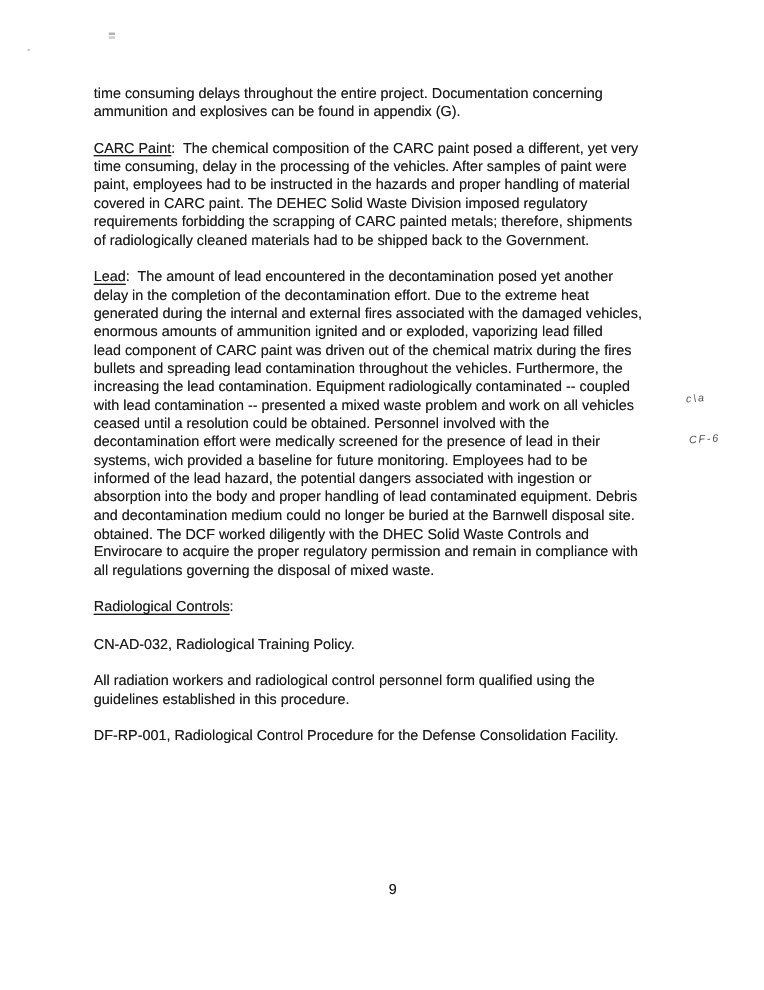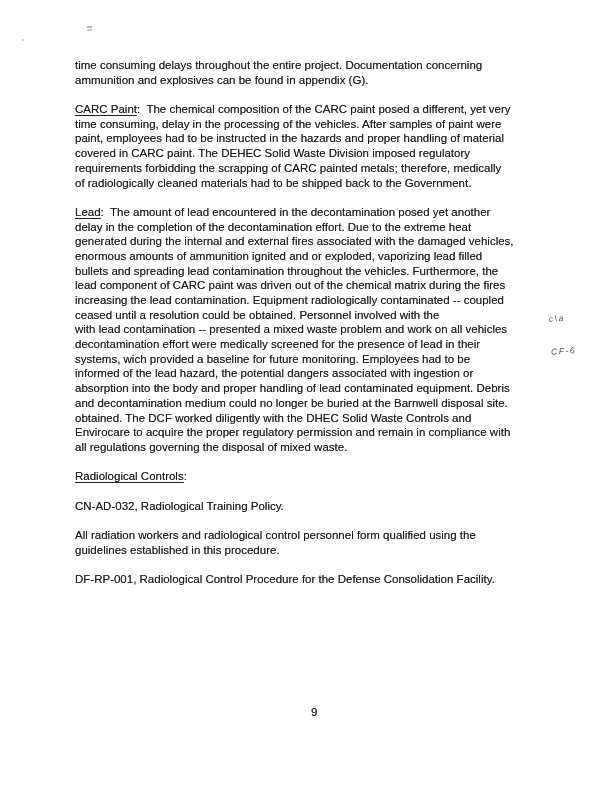--- a/index.html
+++ b/index.html
@@ -12,21 +12,21 @@
     width: 611px;
     height: 792px;
     background: #ffffff;
     overflow: hidden;
     font-family: "Liberation Sans", sans-serif;
     color: #1b1b1b;
   }
   .body-text {
     position: absolute;
     left: 75px;
-    top: 58px;
+    top: 68px;
     width: 466px;
     font-size: 11.5px;
     line-height: 14.7px;
     text-shadow: 0 0 0.35px rgba(0,0,0,0.55);
   }
   .para {
     margin: 0 0 14.7px 0;
   }
   .line {
     white-space: pre;
@@ -84,33 +84,33 @@
   <div class="body-text" id="doc-body">
       <div class="para">
         <div class="line">time consuming delays throughout the entire project. Documentation concerning</div>
         <div class="line">ammunition and explosives can be found in appendix (G).</div>
       </div>
       <div class="para">
         <div class="line"><span class="lead">CARC Paint</span>:  The chemical composition of the CARC paint posed a different, yet very</div>
         <div class="line">time consuming, delay in the processing of the vehicles. After samples of paint were</div>
         <div class="line">paint, employees had to be instructed in the hazards and proper handling of material</div>
         <div class="line">covered in CARC paint. The DEHEC Solid Waste Division imposed regulatory</div>
-        <div class="line">requirements forbidding the scrapping of CARC painted metals; therefore, medically</div>
+        <div class="line">requirements forbidding the scrapping of CARC painted metals; therefore, shipments</div>
         <div class="line">of radiologically cleaned materials had to be shipped back to the Government.</div>
       </div>
       <div class="para">
         <div class="line"><span class="lead">Lead</span>:  The amount of lead encountered in the decontamination posed yet another</div>
         <div class="line">delay in the completion of the decontamination effort. Due to the extreme heat</div>
         <div class="line">generated during the internal and external fires associated with the damaged vehicles,</div>
         <div class="line">enormous amounts of ammunition ignited and or exploded, vaporizing lead filled</div>
+        <div class="line">lead component of CARC paint was driven out of the chemical matrix during the fires</div>
         <div class="line">bullets and spreading lead contamination throughout the vehicles. Furthermore, the</div>
-        <div class="line">lead component of CARC paint was driven out of the chemical matrix during the fires</div>
         <div class="line">increasing the lead contamination. Equipment radiologically contaminated -- coupled</div>
+        <div class="line">with lead contamination -- presented a mixed waste problem and work on all vehicles</div>
         <div class="line">ceased until a resolution could be obtained. Personnel involved with the</div>
-        <div class="line">with lead contamination -- presented a mixed waste problem and work on all vehicles</div>
         <div class="line">decontamination effort were medically screened for the presence of lead in their</div>
         <div class="line">systems, wich provided a baseline for future monitoring. Employees had to be</div>
         <div class="line">informed of the lead hazard, the potential dangers associated with ingestion or</div>
         <div class="line">absorption into the body and proper handling of lead contaminated equipment. Debris</div>
         <div class="line">and decontamination medium could no longer be buried at the Barnwell disposal site.</div>
         <div class="line">obtained. The DCF worked diligently with the DHEC Solid Waste Controls and</div>
         <div class="line">Envirocare to acquire the proper regulatory permission and remain in compliance with</div>
         <div class="line">all regulations governing the disposal of mixed waste.</div>
       </div>
       <div class="para">

